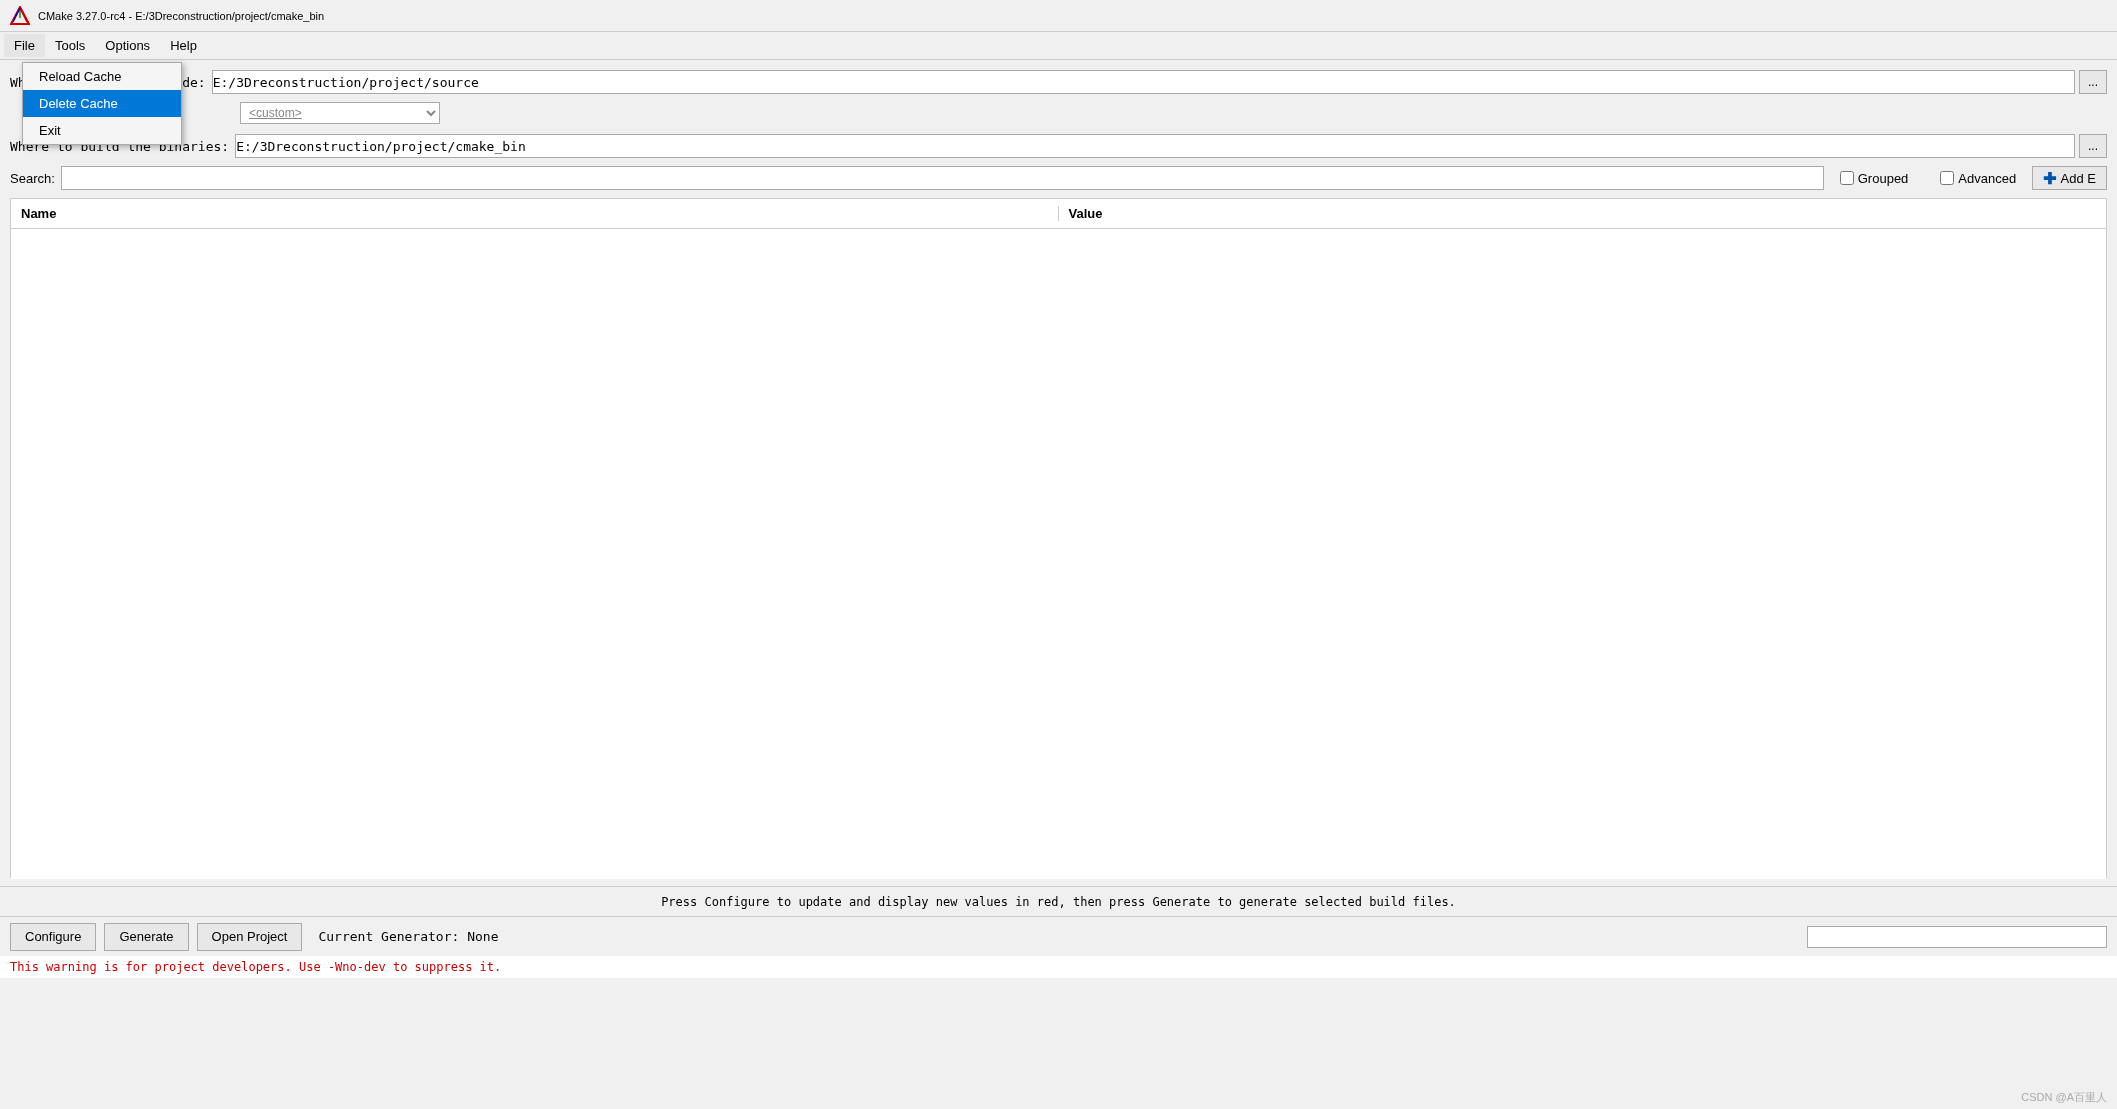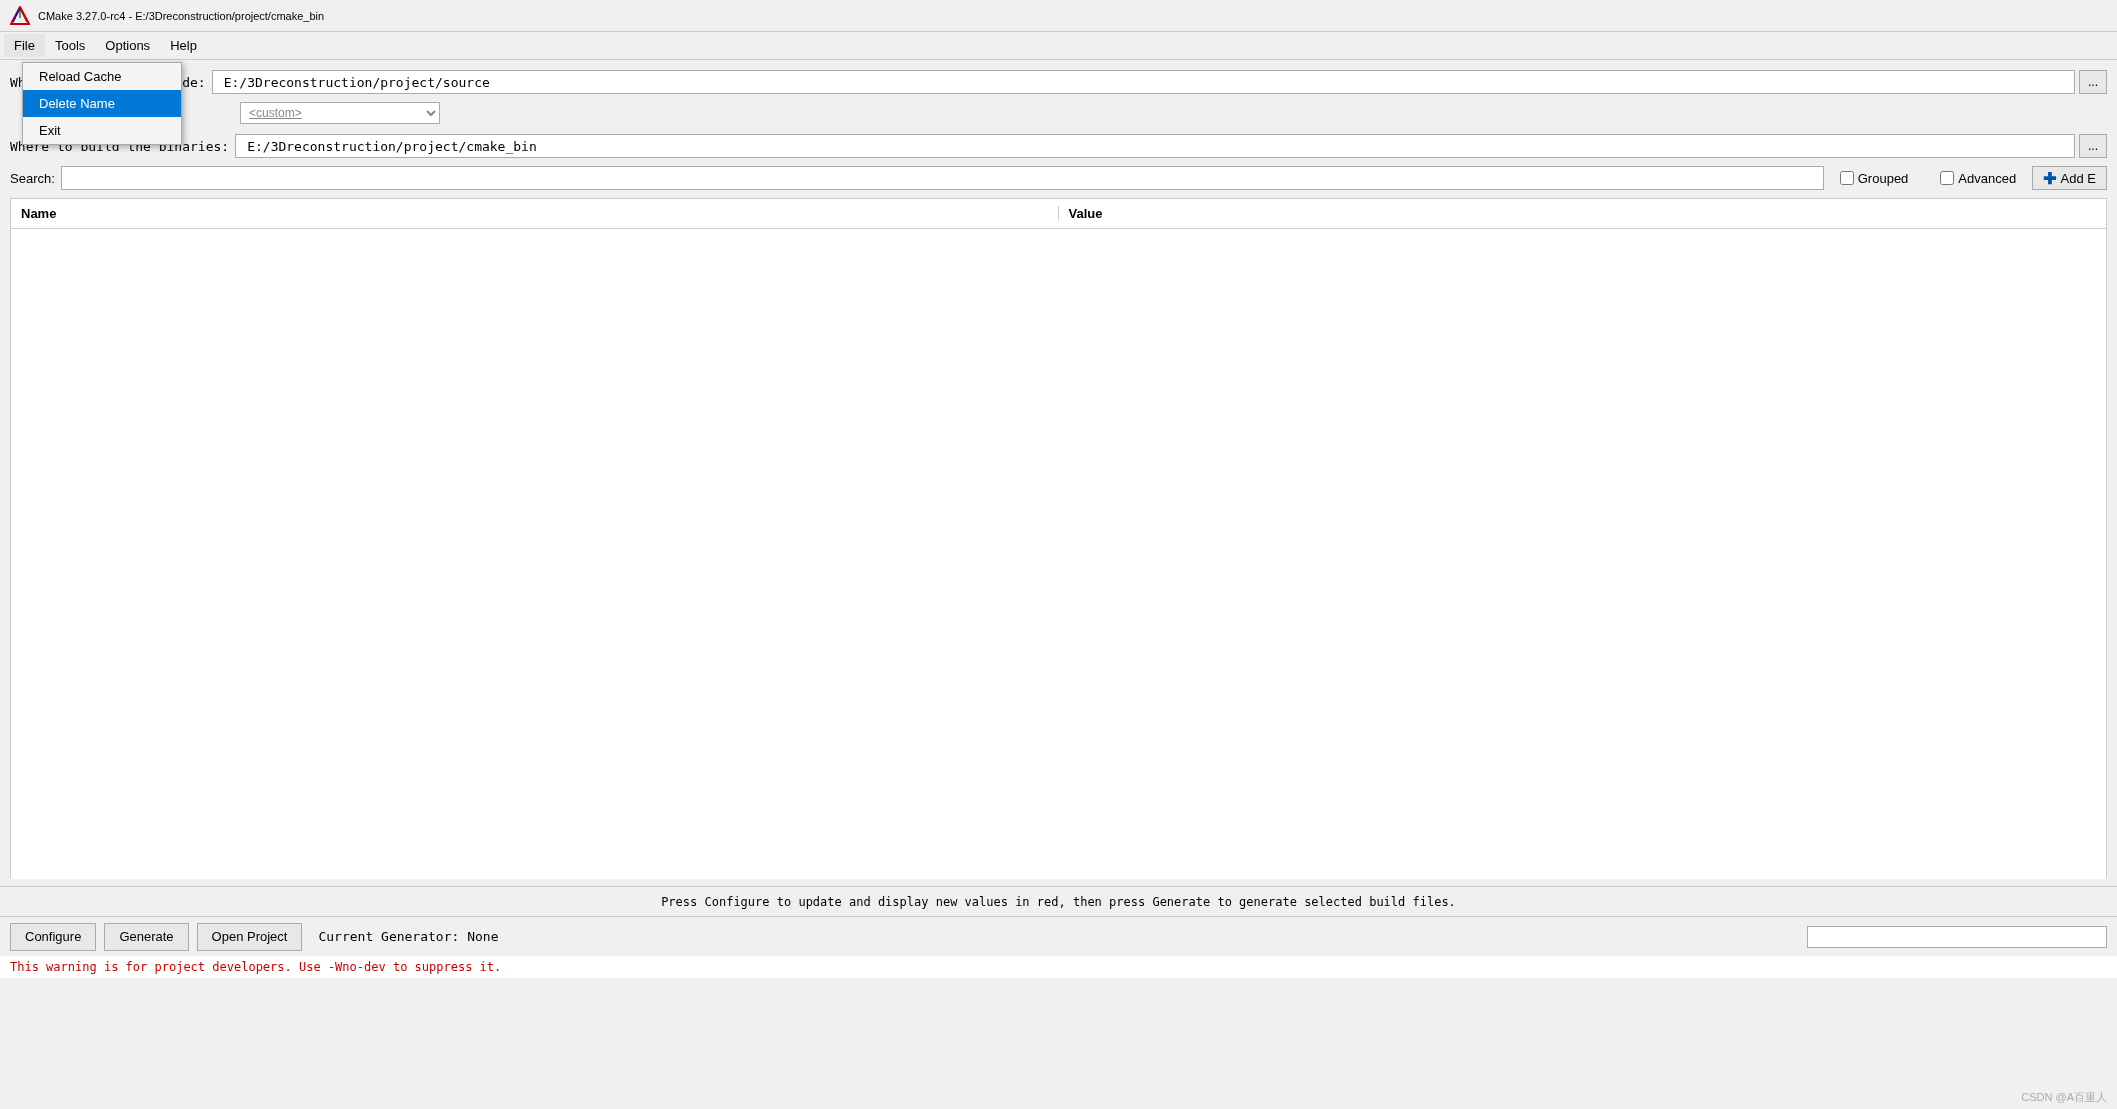--- a/index.html
+++ b/index.html
@@ -92,21 +92,21 @@
       color: #000;
       white-space: nowrap;
       margin-right: 6px;
       font-family: monospace;
     }
     .path-input {
       flex: 1;
       height: 24px;
       border: 1px solid #aaa;
       background: #fff;
-      padding: 2px 11px;
+      padding: 2px 0;
       font-size: 13px;
       font-family: monospace;
       color: #000;
     }
     .path-browse-btn {
       margin-left: 4px;
       padding: 2px 8px;
       font-size: 12px;
       height: 24px;
       border: 1px solid #aaa;
@@ -307,21 +307,21 @@
   </svg>
   <span>CMake 3.27.0-rc4 - E:/3Dreconstruction/project/cmake_bin</span>
 </div>
 
 <div class="menu-bar">
   <div class="menu-container">
     <div class="menu-item active">File</div>
 
     <div class="dropdown-menu">
       <div class="dropdown-item">Reload Cache</div>
-      <div class="dropdown-item selected">Delete Name</div>
+      <div class="dropdown-item selected">Delete Cache</div>
       <div class="dropdown-item">Exit</div>
     </div>
   </div>
   <div class="menu-item">Tools</div>
   <div class="menu-item">Options</div>
   <div class="menu-item">Help</div>
 </div>
 
 <div class="main-content">
 

